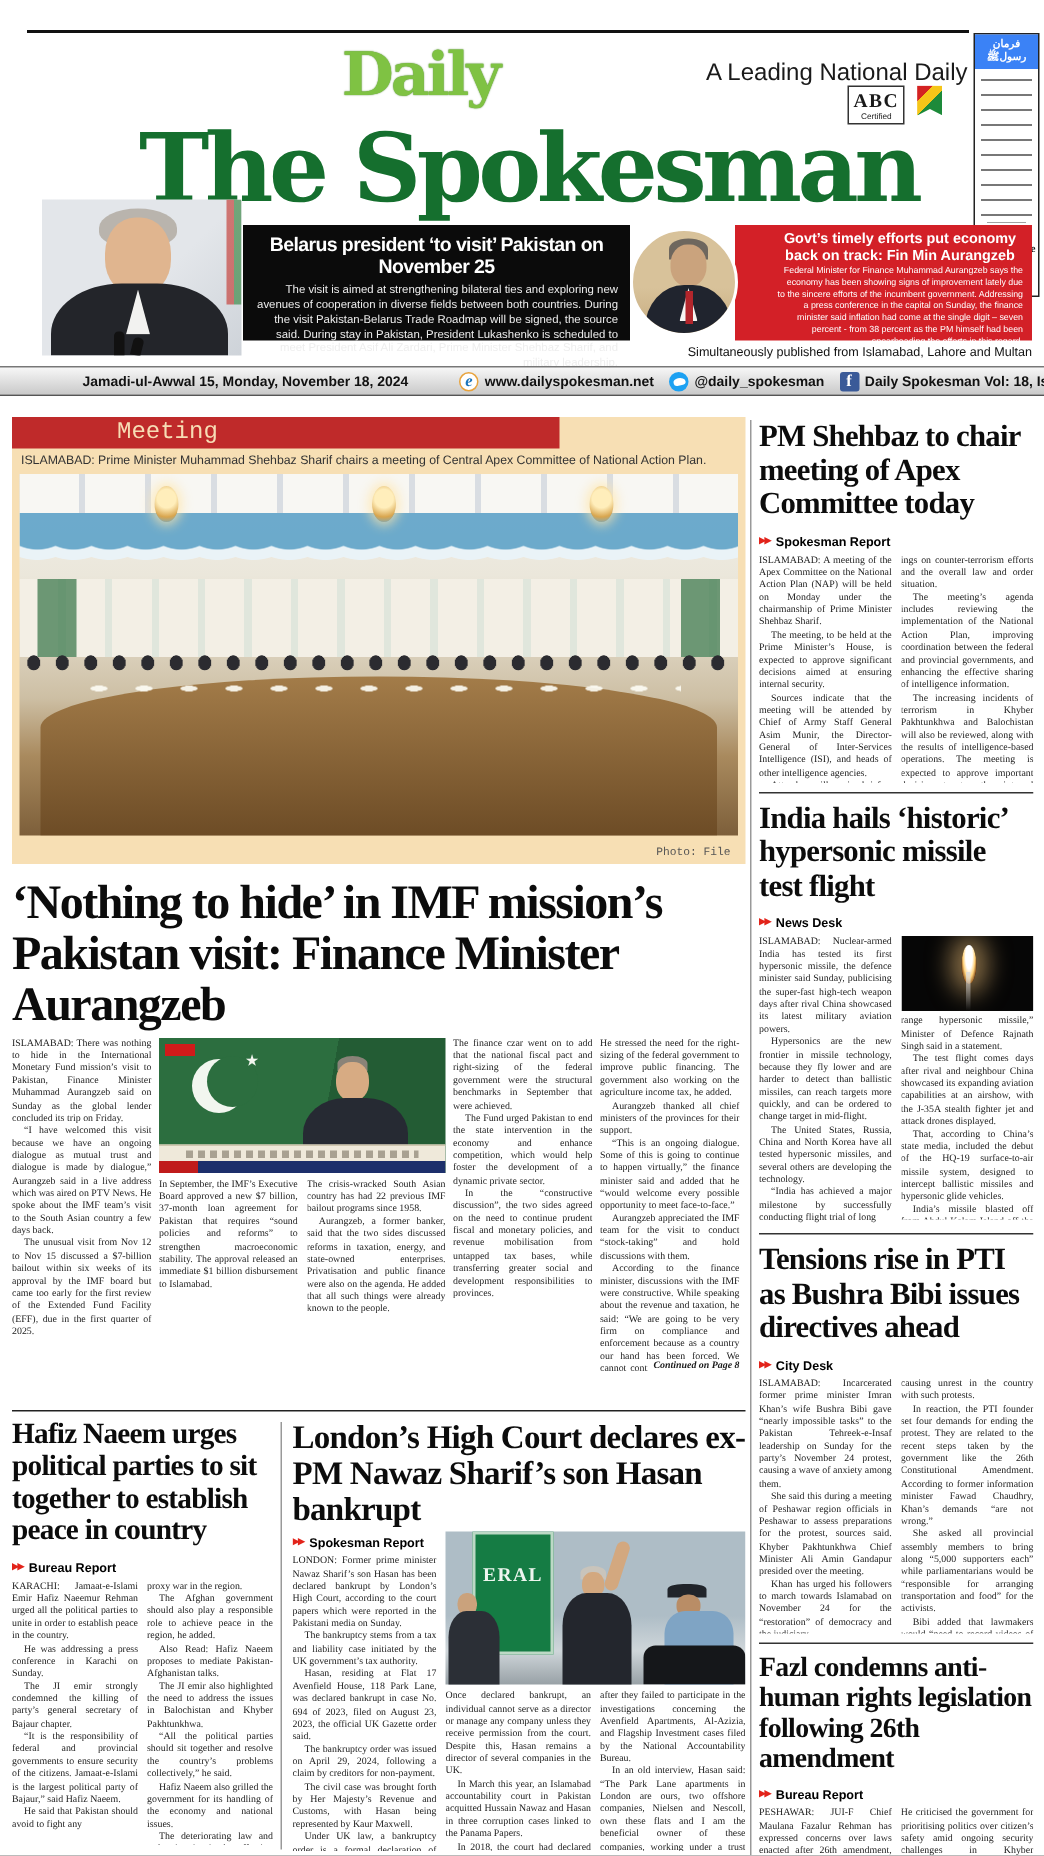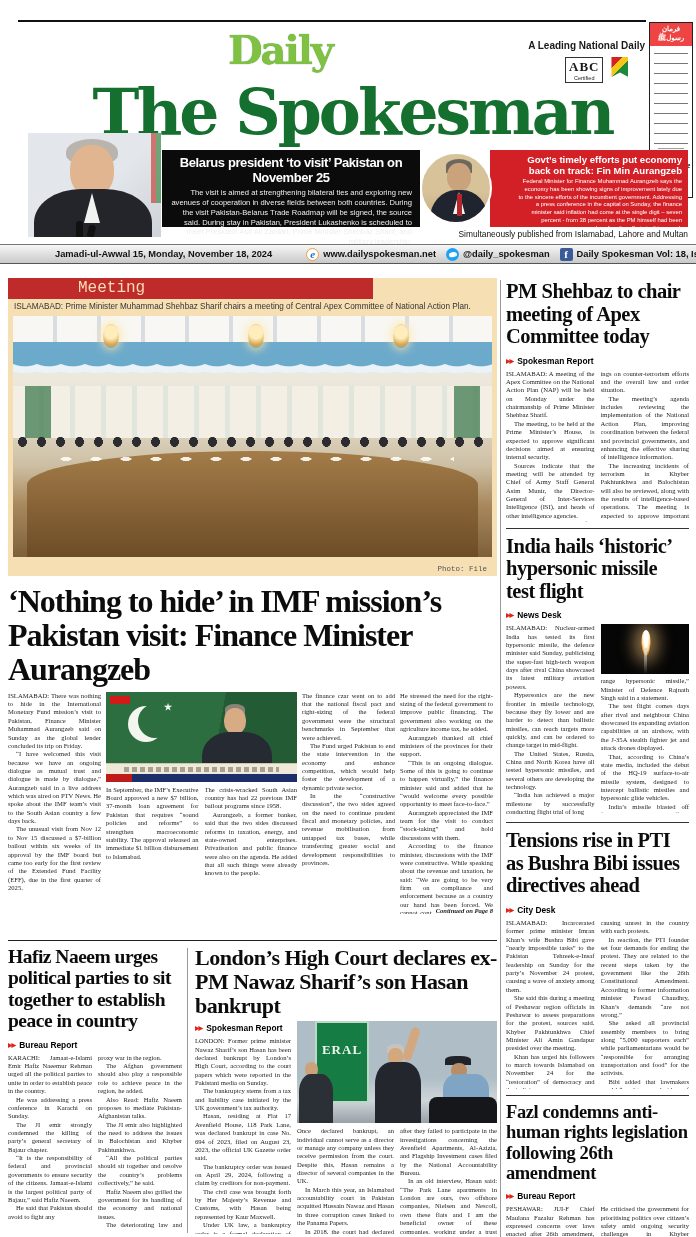--- a/index.html
+++ b/index.html
@@ -5,36 +5,36 @@
   * { box-sizing: border-box; margin: 0; padding: 0; }
   html,body { background:#888; }
   .page {
     position:relative; width:696px; height:1237px; margin:0 auto;
     background:#fff; overflow:hidden;
     font-family:"Liberation Serif", serif; color:#1a1a1a;
   }
   
   .top-rule { position:absolute; left:18px; top:20px; width:628px; height:2px; background:#111; }
   .urdu-box { position:absolute; left:649px; top:22px; width:44px; height:176px; border:1px solid #222; background:#fff; }
-  .urdu-head { background:#ef4444; color:#fff; font-size:7px; text-align:center; padding:2px 1px; font-weight:bold; }
+  .urdu-head { background:#3b82f6; color:#fff; font-size:7px; text-align:center; padding:2px 1px; font-weight:bold; }
   .urdu-lines { height:96px; margin:4px 4px 2px;
     background: repeating-linear-gradient(180deg, transparent 0 3px, #4a4a4a 3px 4px, transparent 4px 10px);
     opacity:.75; }
   .urdu-sig { height:8px; margin:0 8px 3px; background: repeating-linear-gradient(180deg,#666 0 1px, transparent 1px 8px); opacity:.6; border-bottom:1px solid #999; }
   .barkat { font-weight:bold; font-size:7.5px; text-align:center; line-height:1.25; padding-top:2px; }
   .daily { position:absolute; left:150px; top:26px; width:260px; text-align:center;
     font-size:40px; font-weight:bold; letter-spacing:-2px; color:#7fc243;
     font-family:"DejaVu Serif", serif; text-shadow:0 0 1px #3f7a1c; }
   .title { position:absolute; left:60px; top:62px; width:585px; text-align:center;
     font-size:63px; font-weight:bold; letter-spacing:-3px; color:#156f2e;
     font-family:"DejaVu Serif", serif; line-height:1.6; }
   .city { position:absolute; left:500px; top:186px; width:140px; text-align:right;
     font-family:"Liberation Sans", sans-serif; font-size:10px; letter-spacing:1px; color:#111; }
   .tagline { position:absolute; left:455px; top:40px; width:190px; text-align:right;
-    font-family:"Liberation Sans", sans-serif; font-weight:bold; font-size:10px; }
+    font-family:"Liberation Sans", sans-serif; font-weight:normal; font-size:16px; }
   .abc { position:absolute; left:565px; top:57px; display:flex; gap:8px; align-items:flex-start; }
   .abc-inner { border:1px solid #333; padding:1px 3px; text-align:center; background:#fff; }
   .abc-inner b { font-size:13px; letter-spacing:1px; display:block; font-family:"Liberation Serif",serif; }
   .abc-inner small { font-size:5.5px; display:block; font-family:"Liberation Sans",sans-serif; }
   .ribbon { width:17px; height:20px; display:inline-block;
     background:linear-gradient(135deg,#d42222 0 30%, #f5c518 30% 55%, #1d8a3a 55% 100%);
     clip-path:polygon(0 0,100% 0,100% 100%,50% 78%,0 100%); }
   
   .luka { position:absolute; left:28px; top:133px; width:133px; height:104px; overflow:hidden;
     background:linear-gradient(135deg,#e3e6ea 0 55%, #ced3d9 100%); }
@@ -51,21 +51,21 @@
   .belarus p { font-family:"Liberation Sans", sans-serif; font-size:7.6px; line-height:1.3; text-align:right; color:#eee; }
   .aur-circle { position:absolute; left:420px; top:152px; width:72px; height:72px; border-radius:50%;
     border:2px solid #fff; overflow:hidden; background:linear-gradient(180deg,#d8c29a 0 55%, #c6ab80 100%); z-index:2; }
   .aur-circle .hair { position:absolute; left:24px; top:5px; width:26px; height:14px; border-radius:50% 50% 0 0; background:#6e675e; }
   .aur-circle .face { position:absolute; left:25px; top:9px; width:24px; height:28px; border-radius:46%; background:#caa37d; }
   .aur-circle .suit { position:absolute; left:8px; top:36px; width:58px; height:36px; border-radius:45% 45% 0 0/80% 80% 0 0; background:#20242e; }
   .aur-circle .shirt { position:absolute; left:31px; top:38px; width:12px; height:22px; background:#f5f5f2; clip-path:polygon(50% 0,100% 100%,0 100%); }
   .aur-circle .tie { position:absolute; left:35px; top:40px; width:5px; height:22px; background:#b3262c; }
   .govt { position:absolute; left:490px; top:150px; width:198px; height:77px; background:#d32027;
     color:#fff; padding:4px 6px 3px 28px; }
-  .govt h2 { font-family:"Liberation Sans", sans-serif; font-size:9.6px; text-align:right; line-height:1.15; margin-bottom:2px; }
+  .govt h2 { font-family:"Liberation Sans", sans-serif; font-size:9.6px; text-align:center; line-height:1.15; margin-bottom:2px; }
   .govt p { font-family:"Liberation Sans", sans-serif; font-size:5.9px; line-height:1.32; text-align:right; }
   .published { position:absolute; left:360px; top:229px; width:328px; text-align:right;
     font-family:"Liberation Sans", sans-serif; font-size:8.4px; color:#111; }
   
   .date-bar { position:absolute; left:0; top:244px; width:696px; height:20px;
     background:linear-gradient(180deg,#f7f7f7,#c9c9c9); border-top:1.5px solid #777; border-bottom:1.5px solid #555;
     display:flex; align-items:center; gap:10px; padding:0 10px 0 55px;
     font-family:"Liberation Sans", sans-serif; font-weight:bold; font-size:9.3px; color:#111; }
   .date-bar .seg { display:flex; align-items:center; gap:4px; white-space:nowrap; }
   .ie { width:13px; height:13px; border-radius:50%; background:#fff; border:1px solid #e8a33d;

